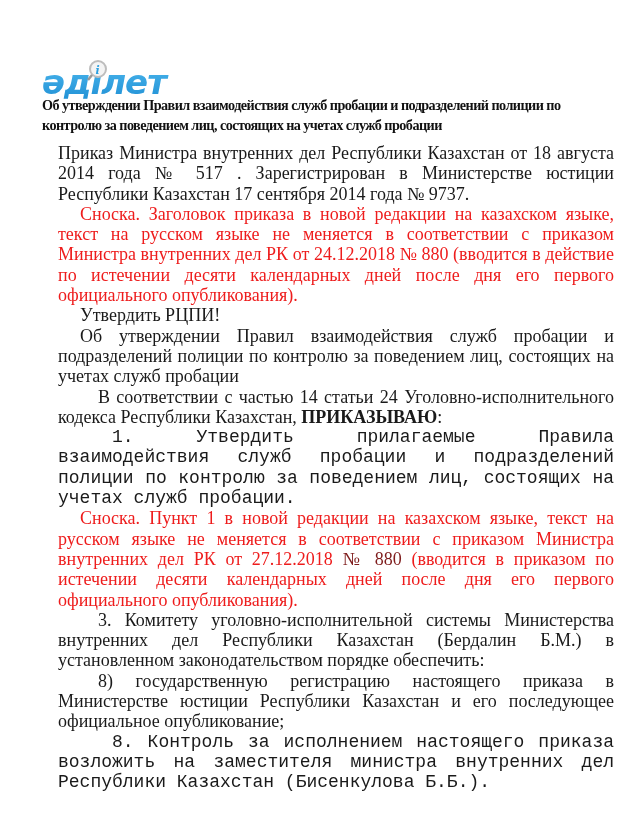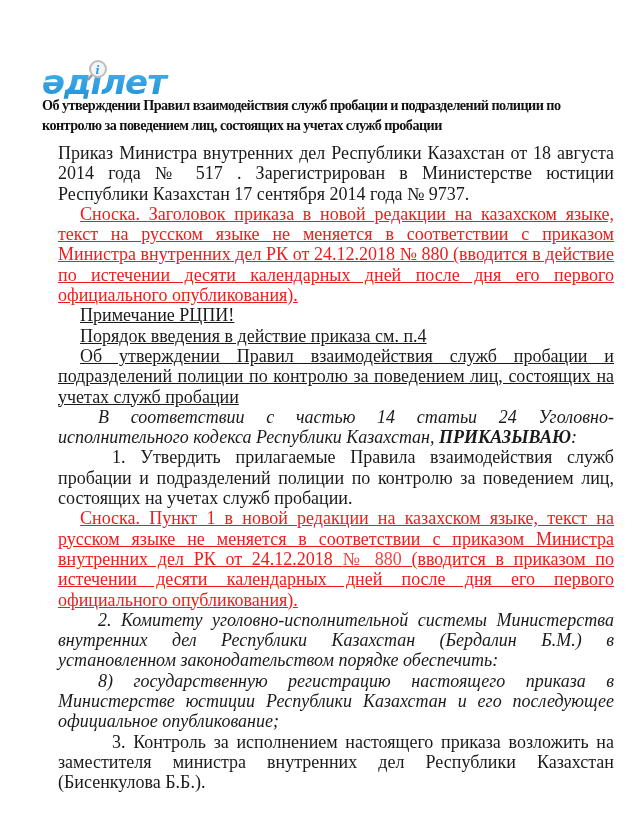--- a/index.html
+++ b/index.html
@@ -15,25 +15,25 @@
     .title {
       position: absolute; top: 95px; left: 0; width: 556px;
       font-weight: bold; font-size: 14.2px; line-height: 20px;
       letter-spacing: -0.55px; color: #111;
     }
     .body {
       position: absolute; top: 143px; left: 0; width: 556px;
       font-size: 18px; line-height: 20.3px; margin-left: 16px;
     }
     .p { margin: 0; text-align: justify; }
-    .ind1 { text-indent: 22px; text-decoration: underline; }
-    .ind2 { text-indent: 40px; font-style: italic; }
-    .ind3 { text-indent: 54px; }
+    .ind1 { text-indent: 22px; }
+    .ind2 { text-indent: 40px; }
+    .ind3 { text-indent: 54px; font-family: Liberation Mono, monospace; }
     .red { color: #ee1c1c; }
-    .dark { color: #ef4444; }
+    .dark { color: #7f1d1d; }
     .bold { font-weight: bold; }
   </style>
 </head>
 <body>
 
 <div class="page">
 
   <div class="logo">
     <svg width="140" height="44" viewBox="0 0 140 44">
       <defs>
@@ -47,23 +47,22 @@
       <line x1="50" y1="18" x2="46" y2="23" stroke="#9a9a9a" stroke-width="2.5"></line>
       <text x="53.5" y="17" font-family="DejaVu Serif, serif" font-size="11" font-style="italic" font-weight="bold" fill="#2a9fe0">i</text>
     </svg>
   </div>
 
   <div class="title">Об утверждении Правил взаимодействия служб пробации и подразделений полиции по контролю за поведением лиц, состоящих на учетах служб пробации</div>
 
   <div class="body">
     <p class="p">Приказ Министра внутренних дел Республики Казахстан от 18 августа 2014 года № 517 . Зарегистрирован в Министерстве юстиции Республики Казахстан 17 сентября 2014 года № 9737.</p>
     <p class="p ind1 red">Сноска. Заголовок приказа в новой редакции на казахском языке, текст на русском языке не меняется в соответствии с приказом Министра внутренних дел РК от 24.12.2018 № 880 (вводится в действие по истечении десяти календарных дней после дня его первого официального опубликования).</p>
-    <p class="p ind1">Примечание РЦПИ!</p>
-    <p class="p ind1">Порядок введения в действие приказа см. п.4</p>
+    <p class="p ind1">Утвердить РЦПИ!</p>
     <p class="p ind1">Об утверждении Правил взаимодействия служб пробации и подразделений полиции по контролю за поведением лиц, состоящих на учетах служб пробации</p>
     <p class="p ind2"><span>В соответствии с частью 14 статьи 24 Уголовно-исполнительного кодекса Республики Казахстан, </span><span class="bold">ПРИКАЗЫВАЮ</span><span>:</span></p>
     <p class="p ind3">1. Утвердить прилагаемые Правила взаимодействия служб пробации и подразделений полиции по контролю за поведением лиц, состоящих на учетах служб пробации.</p>
-    <p class="p ind1 red"><span>Сноска. Пункт 1 в новой редакции на казахском языке, текст на русском языке не меняется в соответствии с приказом Министра внутренних дел РК от 24.12.2018 </span><span class="dark">№ 880</span><span> (вводится в приказом по истечении десяти календарных дней после дня его первого официального опубликования).</span></p>
-    <p class="p ind2">2. Комитету уголовно-исполнительной системы Министерства внутренних дел Республики Казахстан (Бердалин Б.М.) в установленном законодательством порядке обеспечить:</p>
+    <p class="p ind1 red"><span>Сноска. Пункт 1 в новой редакции на казахском языке, текст на русском языке не меняется в соответствии с приказом Министра внутренних дел РК от 27.12.2018 </span><span class="dark">№ 880</span><span> (вводится в приказом по истечении десяти календарных дней после дня его первого официального опубликования).</span></p>
+    <p class="p ind2">3. Комитету уголовно-исполнительной системы Министерства внутренних дел Республики Казахстан (Бердалин Б.М.) в установленном законодательством порядке обеспечить:</p>
     <p class="p ind2">8) государственную регистрацию настоящего приказа в Министерстве юстиции Республики Казахстан и его последующее официальное опубликование;</p>
-    <p class="p ind3">3. Контроль за исполнением настоящего приказа возложить на заместителя министра внутренних дел Республики Казахстан (Бисенкулова Б.Б.).</p>
+    <p class="p ind3">8. Контроль за исполнением настоящего приказа возложить на заместителя министра внутренних дел Республики Казахстан (Бисенкулова Б.Б.).</p>
   </div>
 </div>
 
 </body></html>

